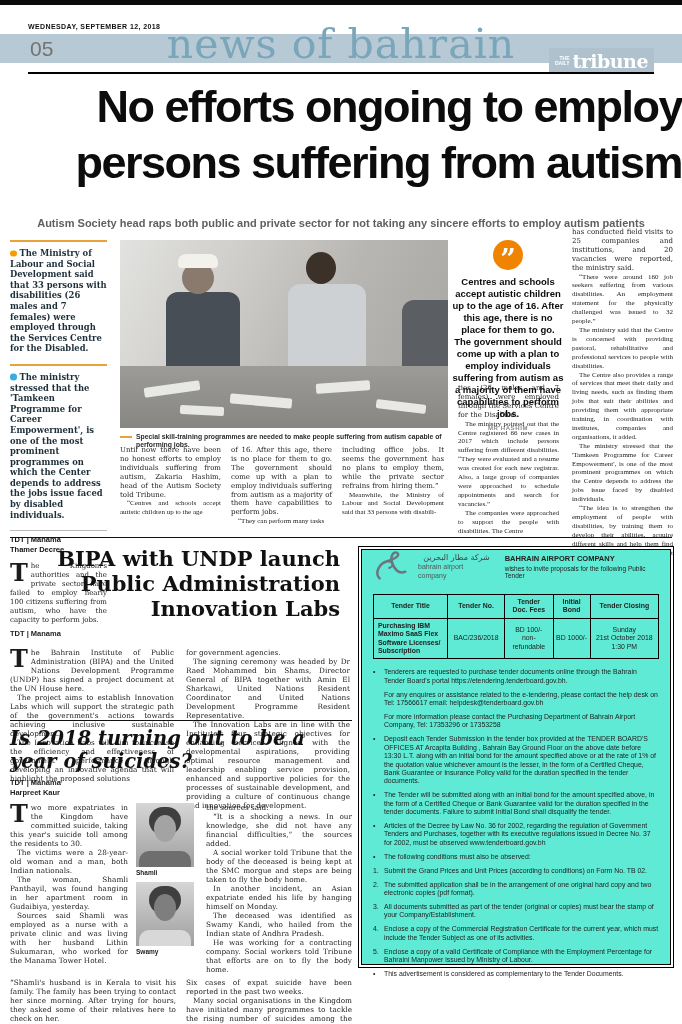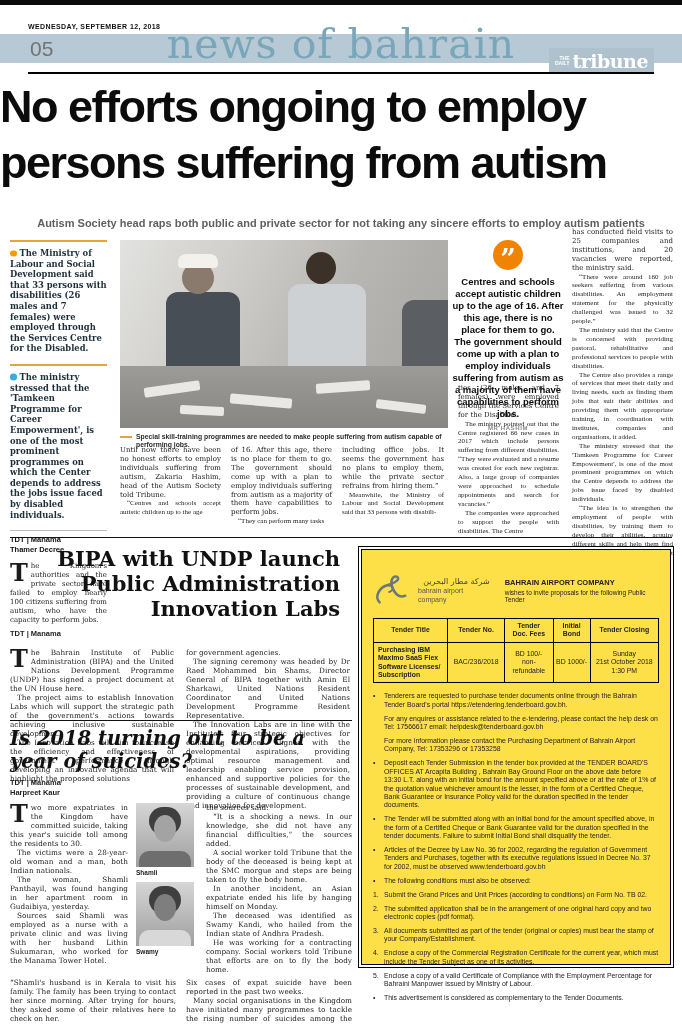--- a/index.html
+++ b/index.html
@@ -17,21 +17,21 @@
   .masthead{position:absolute;top:22px;left:0;right:0;text-align:center;
         font-family:"DejaVu Serif",serif;font-size:41px;line-height:44px;color:#7aa6ba;letter-spacing:1px;}
   .logo{position:absolute;top:36px;right:28px;display:flex;align-items:center;gap:3px;
         background:#aec1cd;padding:2px 6px;margin-top:12px;}
   .logo .small{font-family:"Liberation Sans",sans-serif;font-weight:bold;font-size:5px;
         line-height:5px;color:#fff;text-align:right;white-space:pre-line;}
   .logo .big{font-family:"DejaVu Serif",serif;font-weight:bold;font-size:19px;color:#fff;letter-spacing:-.5px;}
   .toprule{position:absolute;top:72px;left:28px;right:28px;height:2px;background:#000;}
 
   
-  .headline{position:absolute;top:79px;left:0;right:0;text-align:left;
+  .headline{position:absolute;top:79px;left:0;right:0;text-align:right;
         font-family:"Liberation Sans",sans-serif;font-weight:bold;font-size:45px;
         line-height:56px;letter-spacing:-1.5px;color:#0c0c0c;}
   .subheadline{position:absolute;top:217px;left:0;right:0;text-align:center;
         font-family:"Liberation Sans",sans-serif;font-weight:bold;font-size:11px;color:#5f6062;}
 
   .ncol{font-size:7px;line-height:8.9px;text-align:justify;}
   .ncol p{margin:0;}
   .ncol p + p{text-indent:7px;font-family:Liberation Serif, serif;}
   .dc p:first-child::first-letter{float:left;font-size:24px;line-height:19px;
         padding:1px 3px 0 0;font-weight:bold;}
@@ -88,22 +88,22 @@
   .po-hair{position:absolute;top:4px;left:13px;width:32px;height:28px;border-radius:14px;background:#3f3f3f;}
   .po-face{position:absolute;top:12px;left:18px;width:22px;height:27px;border-radius:50%;background:#a3a3a3;}
   .po-shoulders{position:absolute;bottom:0;left:3px;right:3px;height:16px;border-radius:10px 10px 0 0;background:#6e6e6e;}
   .portrait.light .po-shoulders{background:#d8d8d8;} .portrait.light .po-face{background:#7e7e7e;}
   .po-cap{font-family:"Liberation Sans",sans-serif;font-weight:bold;font-size:6.5px;margin:2px 0 6px;}
   .su-bottom{display:flex;gap:10px;margin-top:4px;}
   .su-bottom > div{flex:1;}
 
   
   .tender{position:absolute;left:361px;top:549px;width:310px;height:416px;box-sizing:border-box;
-        border:1.6px solid #000;outline:1px solid #000;outline-offset:2px;background:#fde047;
-        padding:24px 11px;font-family:"Liberation Sans",sans-serif;color:#222;}
+        border:1.6px solid #000;outline:1px solid #000;outline-offset:2px;background:#5eead4;
+        padding:0 11px;font-family:"Liberation Sans",sans-serif;color:#222;}
   .t-head{display:flex;align-items:center;gap:7px;}
   .t-names{display:flex;flex-direction:column;line-height:9px;}
   .t-ar{font-family:"DejaVu Sans",sans-serif;font-size:8px;direction:rtl;color:#444;}
   .t-en{font-size:7px;color:#555;}
   .t-right{margin-left:8px;}
   .t-co{font-weight:bold;font-size:7.5px;}
   .t-invite{font-size:6.5px;margin-top:2px;}
   .t-table{width:100%;border-collapse:collapse;margin-top:12px;table-layout:fixed;}
   .t-table th,.t-table td{border:1px solid #000;font-size:6.9px;line-height:8.4px;
         text-align:center;vertical-align:middle;padding:3px 2px;}

